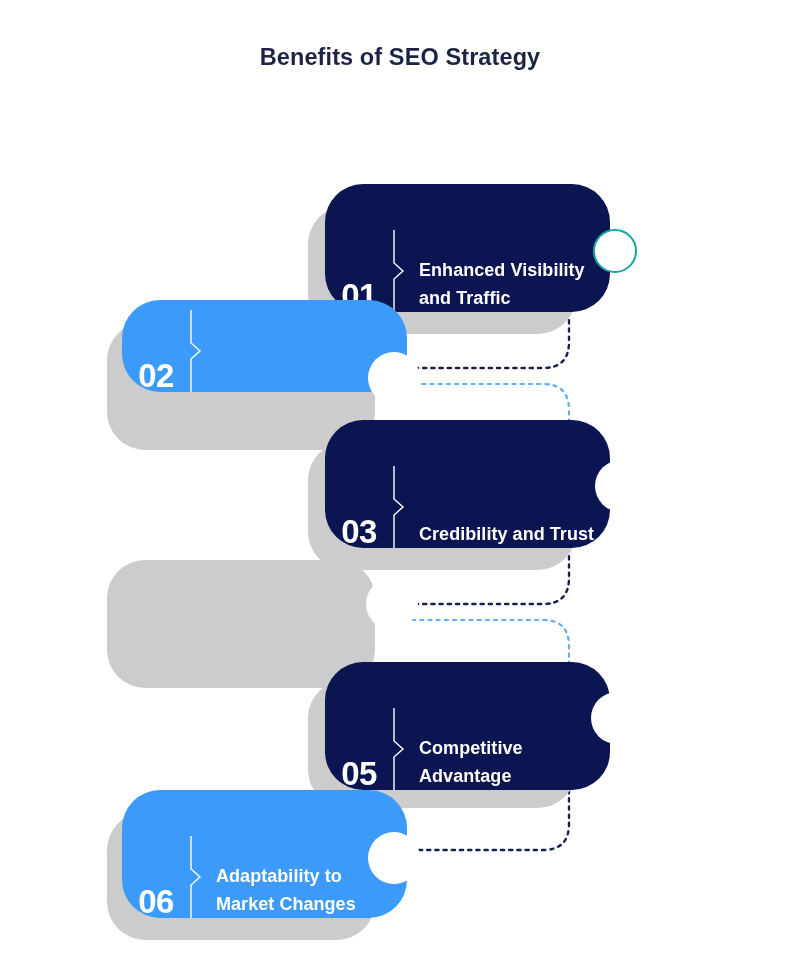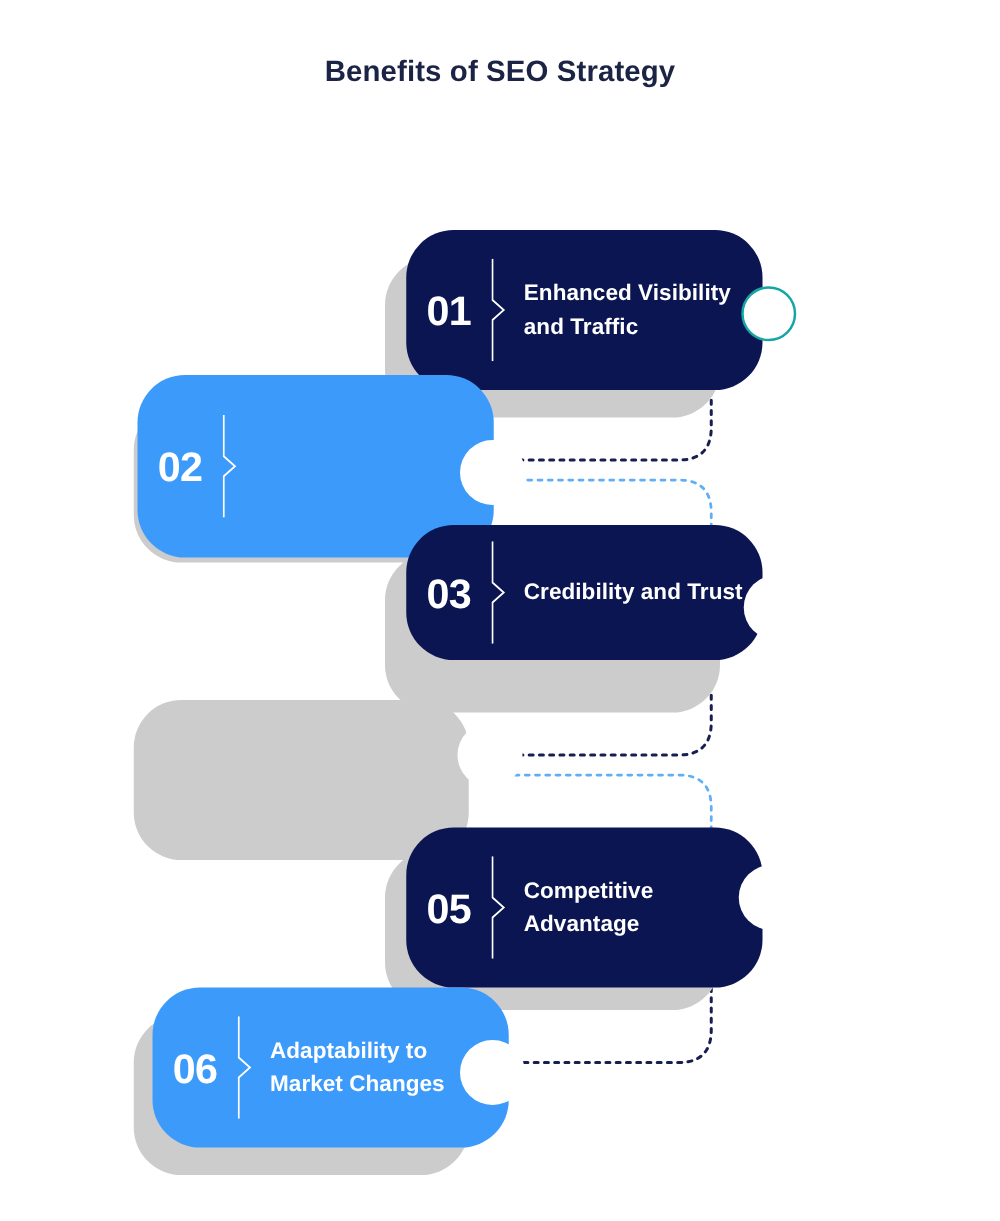--- a/index.html
+++ b/index.html
@@ -53,21 +53,21 @@
     border-radius: 38px;
     z-index: 1;
   }
 
   
   .card {
     position: absolute;
     border-radius: 38px;
     z-index: 3;
     display: flex;
-    align-items: center;
+    align-items: flex-end;
     box-sizing: border-box;
   }
   .card.navy  { background: #0b1551; }
   .card.blue  { background: #3c9bfa; }
 
   .card-num {
     font-size: 33px;
     font-weight: bold;
     color: #ffffff;
     line-height: 1;
@@ -149,33 +149,33 @@
     <div class="card-num">01</div>
     <div class="divider">
       <svg width="12" height="82" viewBox="0 0 12 82" xmlns="http://www.w3.org/2000/svg">
         <path d="M1,0 L1,33 L10,41 L1,49 L1,82" fill="none" stroke="#ffffff" stroke-width="1.4"></path>
       </svg>
     </div>
     <div class="card-label">Enhanced Visibility and Traffic</div>
   </div>
   <div class="node teal" style="left:593px; top:217px;"></div>
 
-  <div class="card blue" style="left:110px; top:288px; width:285px; height:146px;">
+  <div class="card blue" style="left:122px; top:288px; width:285px; height:92px;">
     <div class="card-num">02</div>
     <div class="divider">
       <svg width="12" height="82" viewBox="0 0 12 82" xmlns="http://www.w3.org/2000/svg">
         <path d="M1,0 L1,33 L10,41 L1,49 L1,82" fill="none" stroke="#ffffff" stroke-width="1.4"></path>
       </svg>
     </div>
   </div>
   <div class="node blue-ring" style="left:370px; top:342px;">
       <span class="ring-pad"></span>
     </div>
 
-  <div class="card navy" style="left:325px; top:408px; width:285px; height:108px;">
+  <div class="card navy" style="left:325px; top:408px; width:285px; height:128px;">
     <div class="card-num">03</div>
     <div class="divider">
       <svg width="12" height="82" viewBox="0 0 12 82" xmlns="http://www.w3.org/2000/svg">
         <path d="M1,0 L1,33 L10,41 L1,49 L1,82" fill="none" stroke="#ffffff" stroke-width="1.4"></path>
       </svg>
     </div>
     <div class="card-label">Credibility and Trust</div>
   </div>
   <div class="node blue-ring" style="left:597px; top:450px;">
       <span class="ring-pad"></span>

